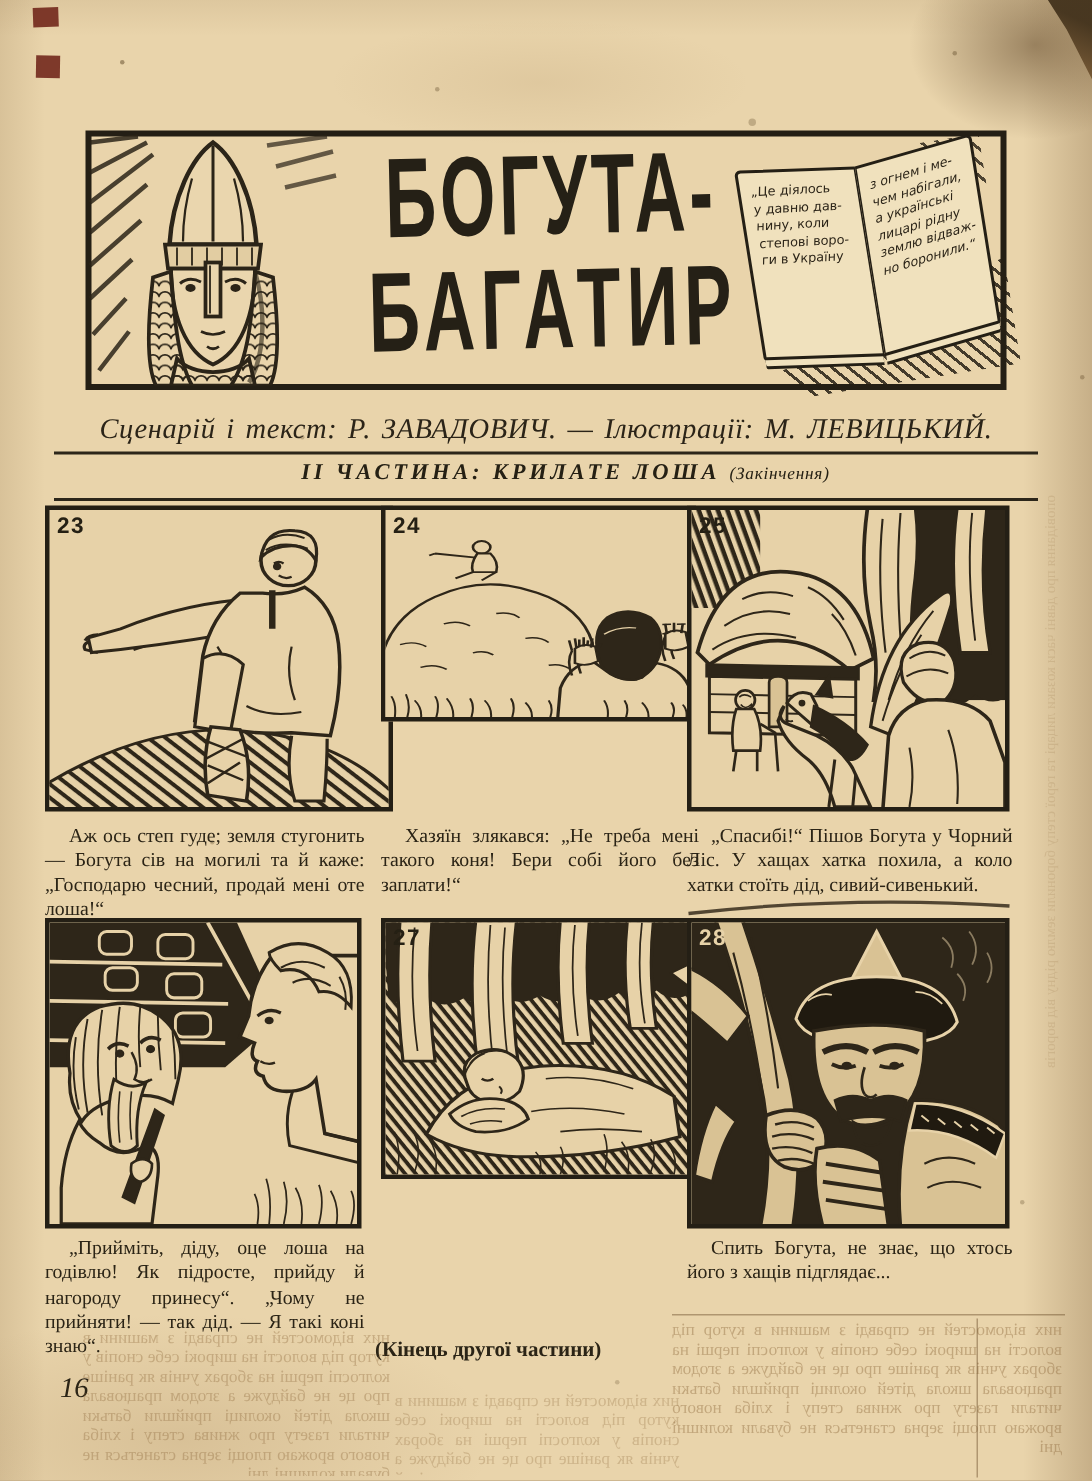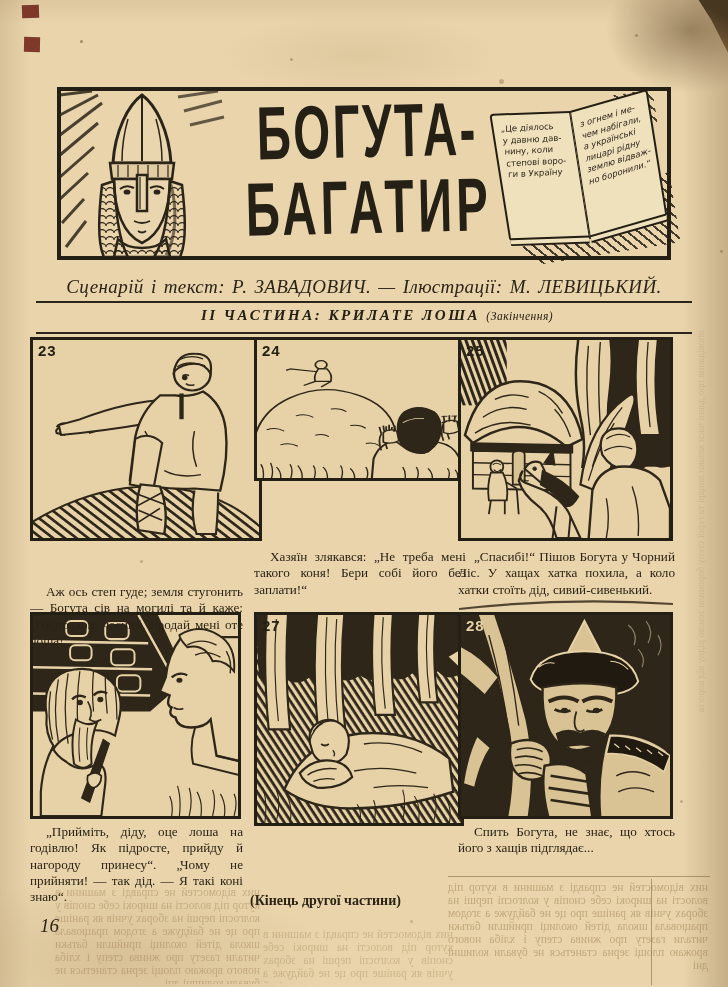--- a/index.html
+++ b/index.html
@@ -69,26 +69,26 @@
   
   .panel { position:absolute; border:3px solid #241f15; background:#e7d2a8; }
   .panel svg { display:block; width:100%; height:100%; }
   .pnum { position:absolute; left:5px; top:2px; font-family:"Liberation Sans", sans-serif;
     font-weight:bold; font-size:15px; color:#252014; letter-spacing:1px; }
   .pnum.light { color:#e7d2a8; }
   .p23 { left:30px;  top:337px; width:232px; height:204px; }
   .p24 { left:254px; top:337px; width:210px; height:144px; }
   .p25 { left:458px; top:337px; width:215px; height:204px; }
   .p26 { left:30px;  top:612px; width:211px; height:207px; }
-  .p27 { left:254px; top:612px; width:210px; height:214px; }
+  .p27 { left:254px; top:612px; width:210px; height:174px; }
   .p28 { left:458px; top:612px; width:215px; height:207px; }
 
   .caption { position:absolute; font-size:13.2px; line-height:1.24; text-align:justify;
     text-indent:16px; color:#2b2416; }
-  .c1 { left:30px;  top:549px; width:213px;margin-top:35px; }
+  .c1 { left:30px;  top:549px; width:213px; }
   .c2 { left:254px; top:549px; width:212px; }
   .c3 { left:458px; top:549px; width:217px; }
   .c4 { left:30px;  top:824px; width:213px; }
   .c5 { left:254px; top:824px; width:212px; }
   .c6 { left:458px; top:824px; width:217px; }
   .swash { position:absolute; left:455px; top:597px; width:222px; height:14px; }
 
   .endnote { position:absolute; left:250px; top:893px; width:220px; 
     font-weight:bold; font-size:14px; color:#2b2416; }
   .pageno { position:absolute; left:40px; top:915px; font-weight:normal; font-style:italic;

